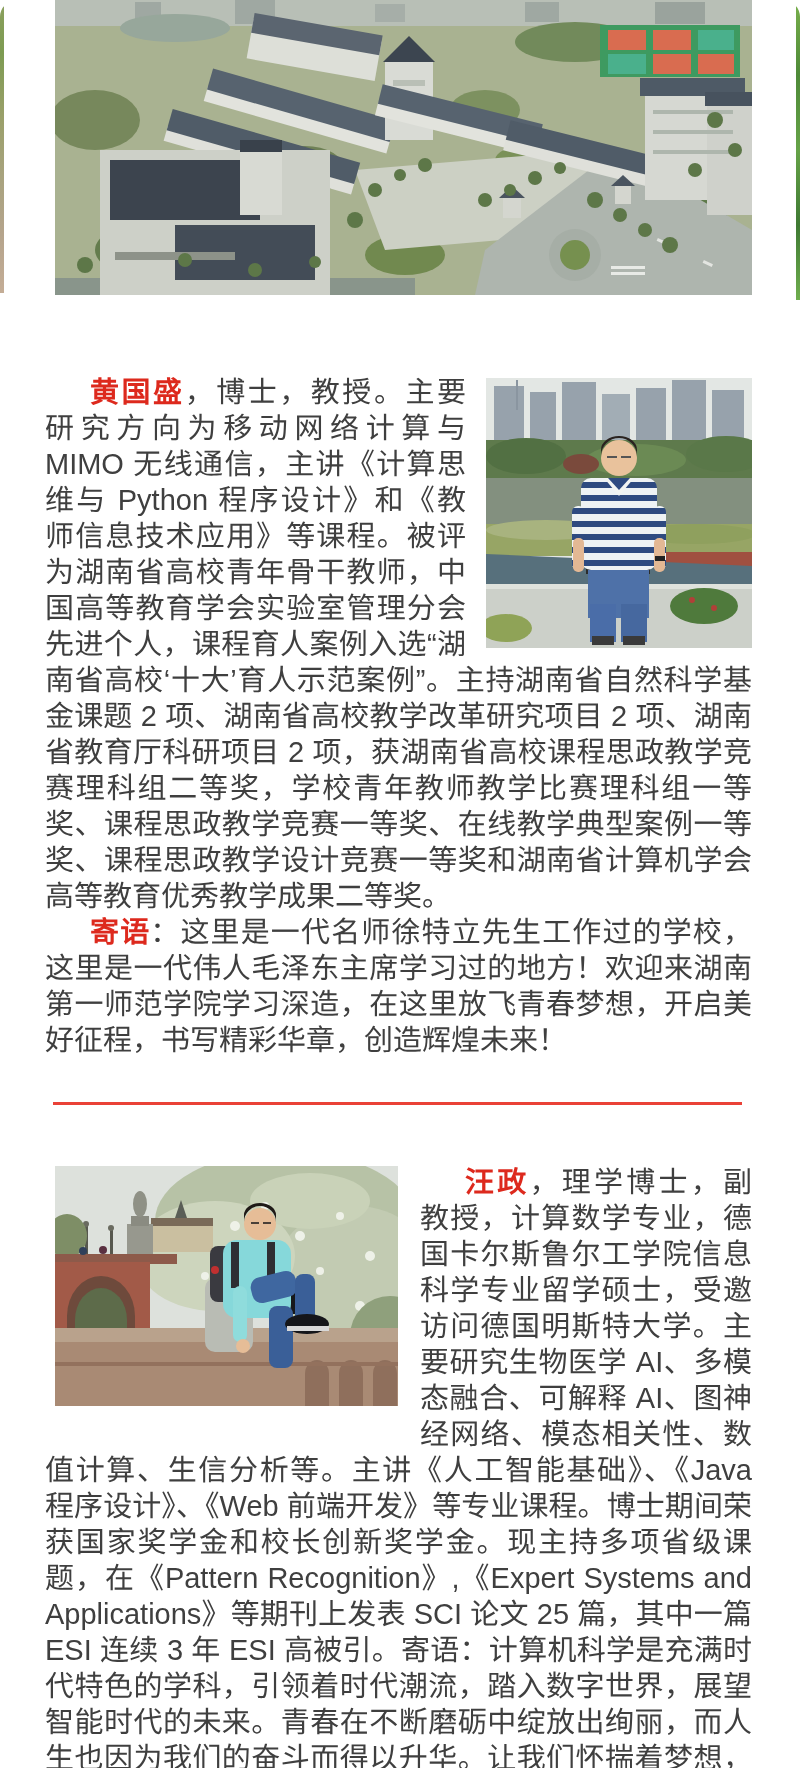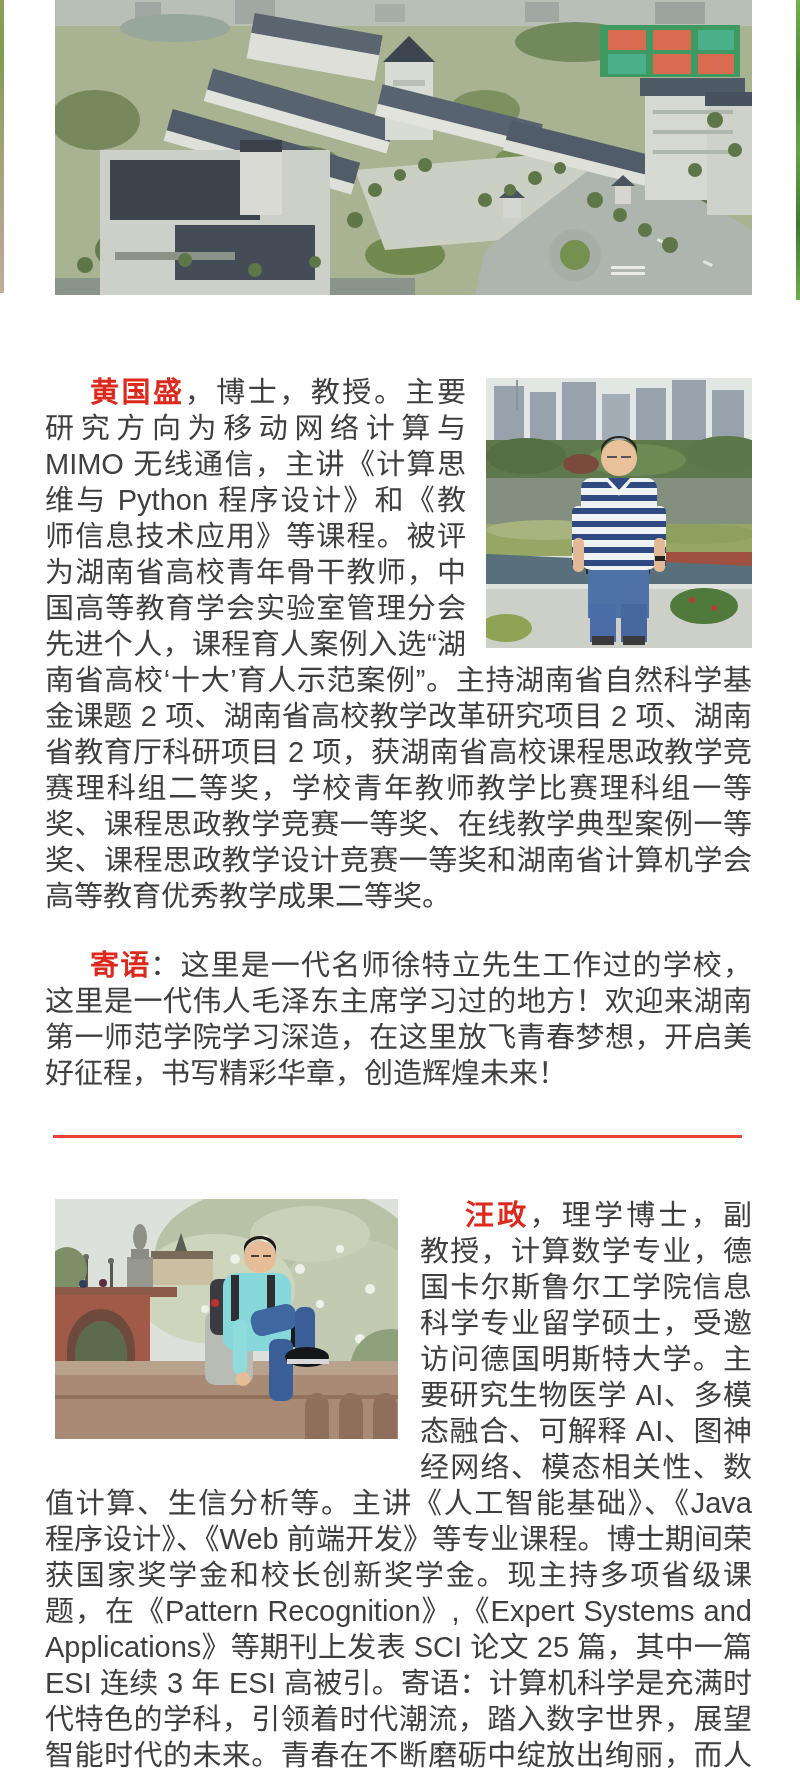--- a/index.html
+++ b/index.html
@@ -6,30 +6,31 @@
   .page{
     position:relative;
     width:800px;height:1768px;
     margin:0 auto;
     background:#ffffff;
     overflow:hidden;
     font-family:"Liberation Sans","DejaVu Sans",sans-serif;
     font-size:29px;line-height:36px;
     color:#3f3f3f;
     text-align:justify;
+    border-radius:17px;
   }
   .edge-strip{position:absolute;top:0;width:4px;}
   .edge-strip.left{left:0;height:293px;
     background:linear-gradient(180deg,#8ca05e 0%,#7d9b52 18%,#9aa06a 40%,#a8a37e 60%,#b5a48c 80%,#c4ad96 100%);}
   .edge-strip.right{right:0;height:300px;
     background:linear-gradient(180deg,#79b04c 0%,#4e8a38 25%,#66a348 50%,#3f7a33 75%,#6fae4e 100%);}
   .hero{display:block;margin:0 0 0 55px;width:697px;height:295px;overflow:hidden;}
   .para{margin-left:45px;margin-right:48px;text-indent:45px;}
   .bio1{margin-top:79px;}
-  .msg{margin-top:33px;}
+  .msg{}
   .bio2{margin-top:59px;}
   .name{color:#dd291d;font-weight:700;}
   .divider{height:3px;background:#ea4137;margin:44px 58px 0 53px;}
   .photo-frame{display:block;overflow:hidden;}
   .float-right{float:right;width:266px;height:270px;margin:4px 0 14px 20px;}
   .float-left{float:left;width:343px;height:240px;margin:2px 22px 12px 10px;}
   svg{display:block;}
 </style>
 </head>
 <body>

